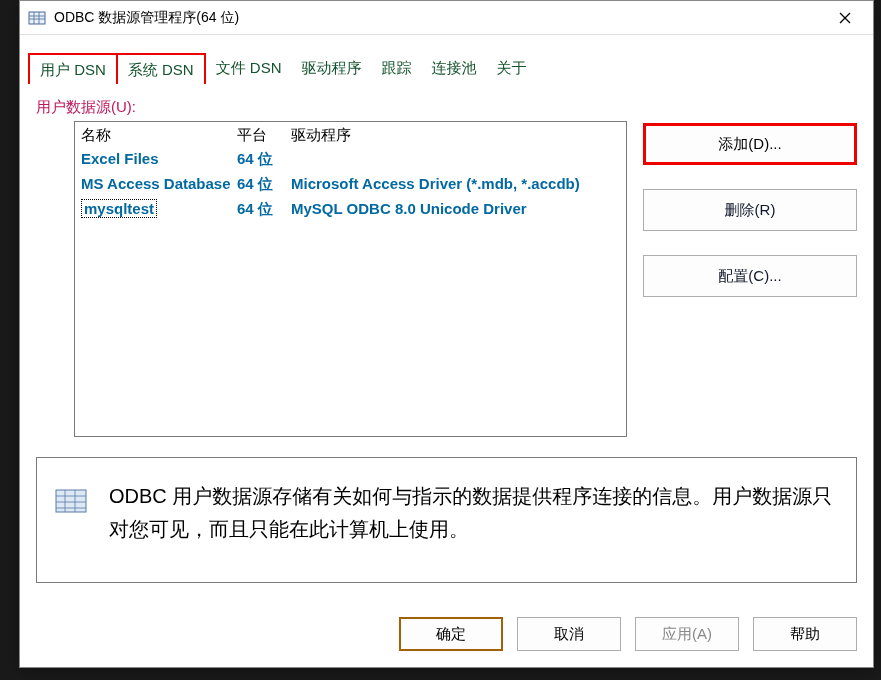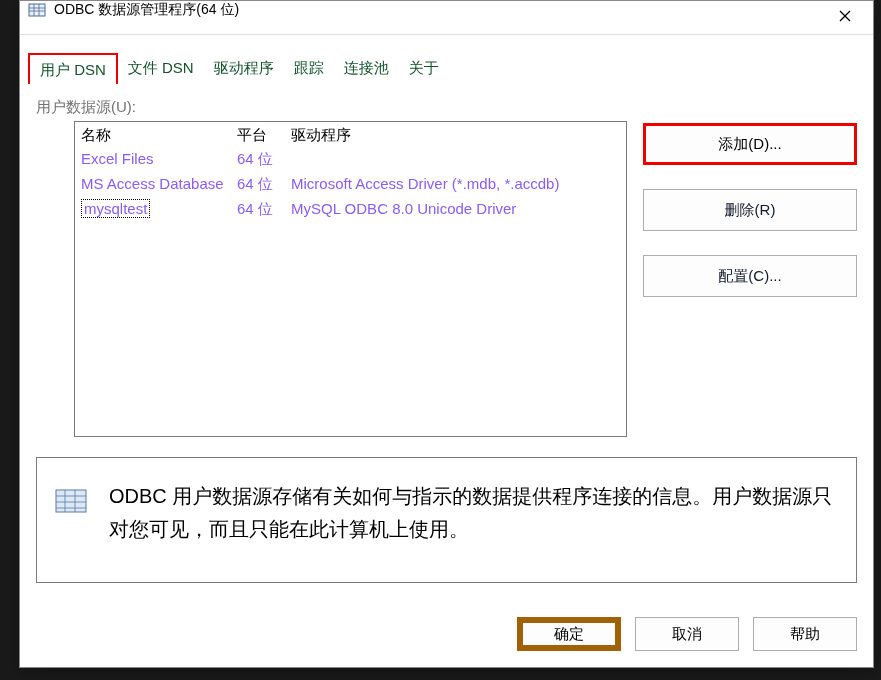--- a/index.html
+++ b/index.html
@@ -20,20 +20,21 @@
       height: 668px;
       background: #fff;
       border: 1px solid #888;
       box-shadow: 0 4px 20px rgba(0,0,0,0.3);
       display: flex;
       flex-direction: column;
     }
     .titlebar {
       height: 34px;
       display: flex;
+      align-items: center;
       padding: 0 8px;
       border-bottom: 1px solid #e0e0e0;
     }
     .title-icon {
       width: 18px;
       height: 18px;
       margin-right: 8px;
       display: inline-flex;
       align-items: center;
       justify-content: center;
@@ -78,21 +79,21 @@
     }
     .content-area {
       flex: 1;
       padding: 14px 16px 0 16px;
       display: flex;
       flex-direction: column;
     }
     .list-label {
       font-size: 15px;
       margin-bottom: 4px;
-      color: #737373;
+      color: #be185d;
     }
     .main-row {
       display: flex;
       gap: 16px;
       margin-left: 38px;
     }
     .list-box {
       flex: 1;
       height: 316px;
       border: 1px solid #7a7a7a;
@@ -105,22 +106,23 @@
       color: #000;
       border-bottom: 0;
       padding: 4px 0 2px 0;
     }
     .col-name { width: 162px; padding-left: 6px; }
     .col-platform { width: 54px; }
     .col-driver { flex: 1; }
     .list-row {
       display: flex;
       font-size: 15px;
-      color: #8b5cf6;
+      color: #0369a1;
       padding: 3px 0;
+      font-weight: bold;
     }
     .list-row .col-name { padding-left: 6px; }
     .row-selected .col-name span {
       border: 1px dotted #000;
       padding: 0 2px;
     }
     .side-buttons {
       display: flex;
       flex-direction: column;
       gap: 24px;
@@ -177,21 +179,21 @@
       background: #fdfdfd;
       border: 1px solid #adadad;
       font-size: 15px;
       color: #000;
       cursor: pointer;
       display: flex;
       align-items: center;
       justify-content: center;
     }
     .footer-btn.primary {
-      border: 6px solid #a16207;
+      border: 2px solid #a16207;
     }
     .footer-btn.disabled {
       color: #888;
       cursor: default;
     }
   </style>
 </head>
 <body>
 
 <div class="window">
@@ -209,20 +211,21 @@
     <div class="close-btn">
       <svg width="12" height="12" viewBox="0 0 12 12">
         <line x1="1" y1="1" x2="11" y2="11" stroke="#000" stroke-width="1.2"></line>
         <line x1="11" y1="1" x2="1" y2="11" stroke="#000" stroke-width="1.2"></line>
       </svg>
     </div>
   </div>
 
   <div class="tabs-row">
     <div class="tab active">用户 DSN</div>
+    <div class="tab highlight2">系统 DSN</div>
     <div class="tab">文件 DSN</div>
     <div class="tab">驱动程序</div>
     <div class="tab">跟踪</div>
     <div class="tab">连接池</div>
     <div class="tab">关于</div>
   </div>
 
   <div class="content-area">
     <div class="list-label">用户数据源(U):</div>
     <div class="main-row">
@@ -265,15 +268,16 @@
           <line x1="22" y1="8" x2="22" y2="30" stroke="#5a7aa8" stroke-width="0.8"></line>
         </svg>
       </div>
       <div class="info-text">ODBC 用户数据源存储有关如何与指示的数据提供程序连接的信息。用户数据源只对您可见，而且只能在此计算机上使用。</div>
     </div>
   </div>
 
   <div class="footer-buttons">
     <button class="footer-btn primary">确定</button>
     <button class="footer-btn">取消</button>
+    <button class="footer-btn disabled">应用(A)</button>
     <button class="footer-btn">帮助</button>
   </div>
 </div>
 
 </body></html>

